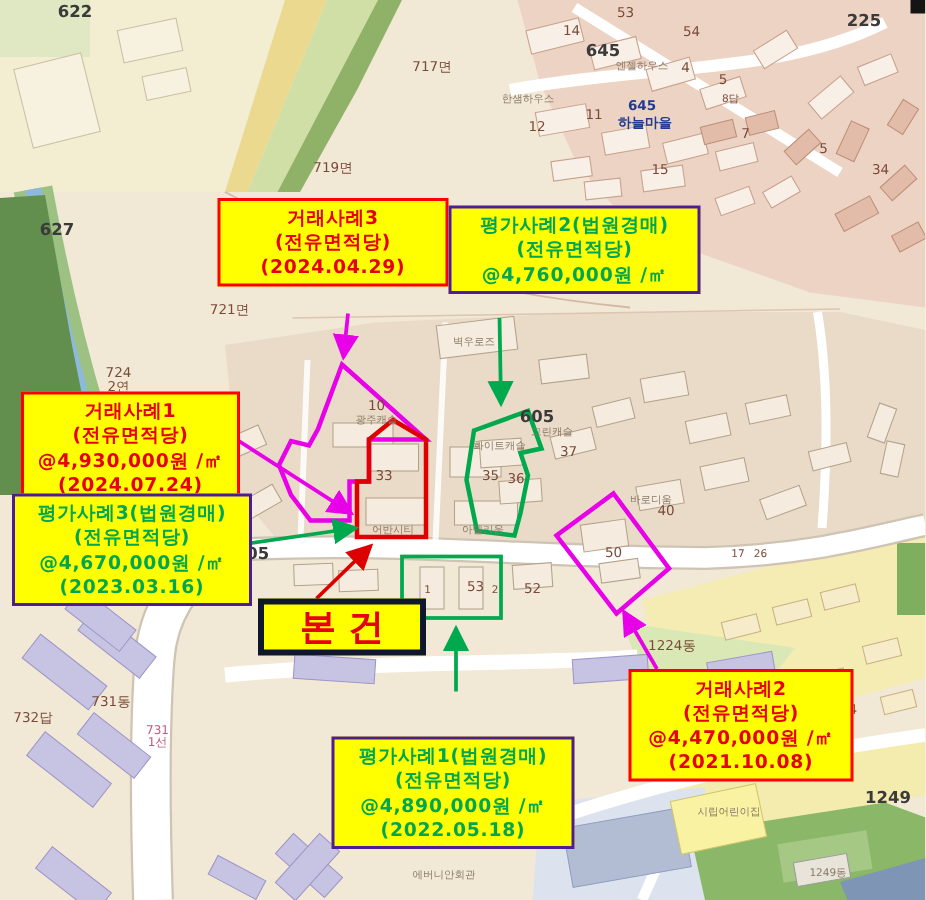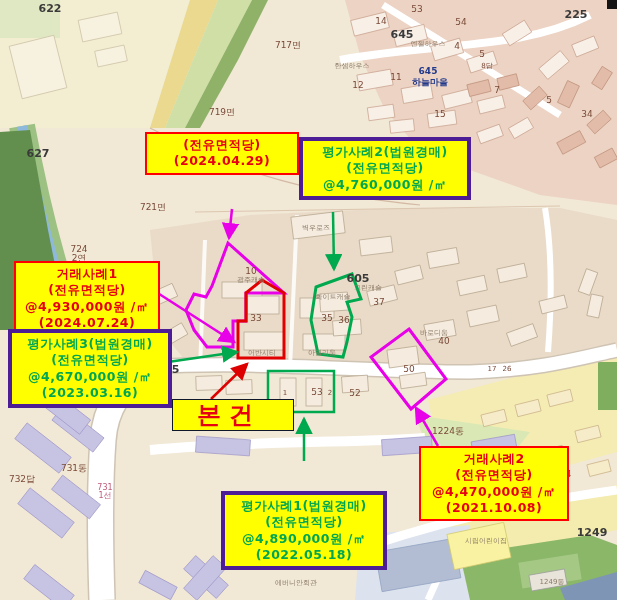--- a/index.html
+++ b/index.html
@@ -11,30 +11,30 @@
   .big{font-size:11px;font-weight:bold;color:#3a3a3a;}
   .navy{font-size:9px;font-weight:bold;color:#223a8c;}
   .num{font-size:9px;color:#7a4a38;}
   .tiny{font-size:7px;color:#7a4a38;}
   .pink{font-size:8px;color:#c05a7a;}
   .bname{font-size:7px;color:#8a7a66;}
   
   .callout{position:absolute;background:#ffff00;text-align:center;font-weight:bold;
            line-height:1.3;padding:3px 2px;font-size:12.5px;letter-spacing:.5px;z-index:10;}
   .callout.red{border:2px solid #ff0000;color:#e60012;}
-  .callout.green{border:4px solid #4c1d95;color:#00a650;}
+  .callout.green{border:2px solid #4c1d95;color:#00a650;}
   #box-sale3{left:145px;top:132px;width:146px;}
   #box-app2{left:299px;top:137px;width:160px;}
   #box-sale1{left:14px;top:261px;width:138px;}
   #box-app3{left:8px;top:329px;width:152px;}
   #box-app1{left:221px;top:462px;width:154px;margin-top:29px;}
   #box-sale2{left:419px;top:446px;width:142px;}
-  #box-subject{left:172px;top:399px;width:96px;height:30px;border:1px solid #0f172a;
+  #box-subject{left:172px;top:399px;width:96px;height:30px;border:4px solid #0f172a;
                color:#e60012;font-size:24px;letter-spacing:8px;line-height:30px;
-               padding:0 16px 0 8px;font-weight:bold;}
+               padding:0 0 0 8px;font-weight:bold;}
   svg{display:block;}
 </style>
 </head>
 <body>
 
 <div id="stage">
 
   <svg id="basemap" width="617" height="600" viewBox="0 0 617 600">
     <defs>
       <marker id="ah-m" markerWidth="9" markerHeight="9" refX="6" refY="3.5" orient="auto">
@@ -266,20 +266,21 @@
       <span class="lbl bname" style="left: 434px; top: 333px;">바로디움</span>
       <span class="lbl bname" style="left: 497px; top: 450px;">문흥신급교회</span>
       <span class="lbl bname" style="left: 486px; top: 541px;">시립어린이집</span>
       <span class="lbl bname" style="left: 296px; top: 583px;">에버니안회관</span>
       <span class="lbl bname" style="left: 318px; top: 550px; text-align: center;">국군복지단</span>
       <span class="lbl big" style="left: 592px; top: 532px;">1249</span>
       <span class="lbl bname" style="left: 552px; top: 582px;">1249동</span>
     </div>
 
   <div id="box-sale3" class="callout red">
+    <div>거래사례3</div>
     <div>(전유면적당)</div>
     <div>(2024.04.29)</div>
   </div>
 
   <div id="box-app2" class="callout green">
     <div>평가사례2(법원경매)</div>
     <div>(전유면적당)</div>
     <div>@4,760,000원 /㎡</div>
   </div>
 

